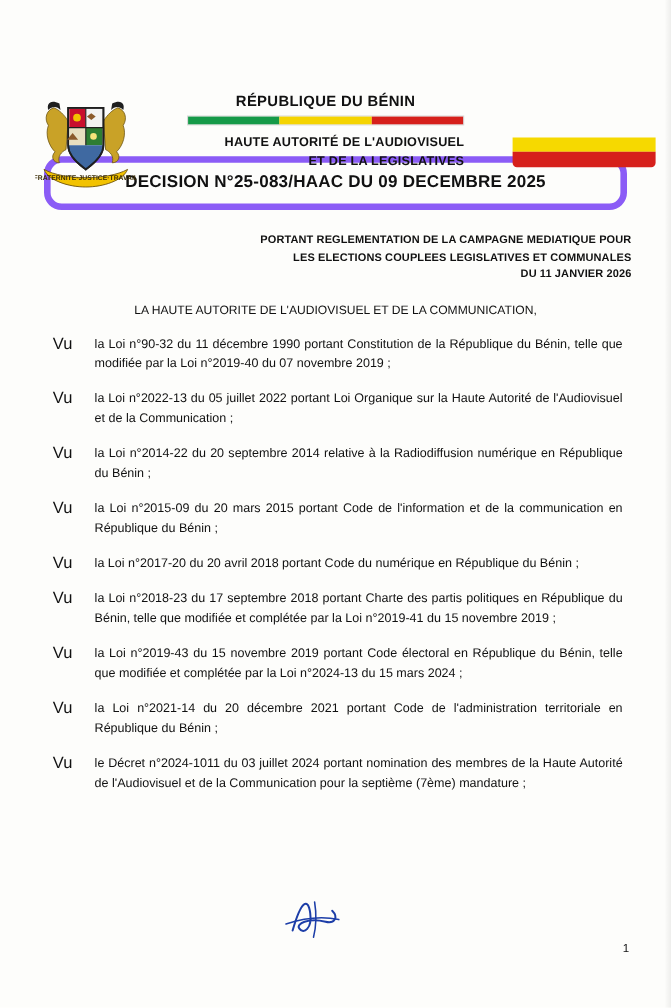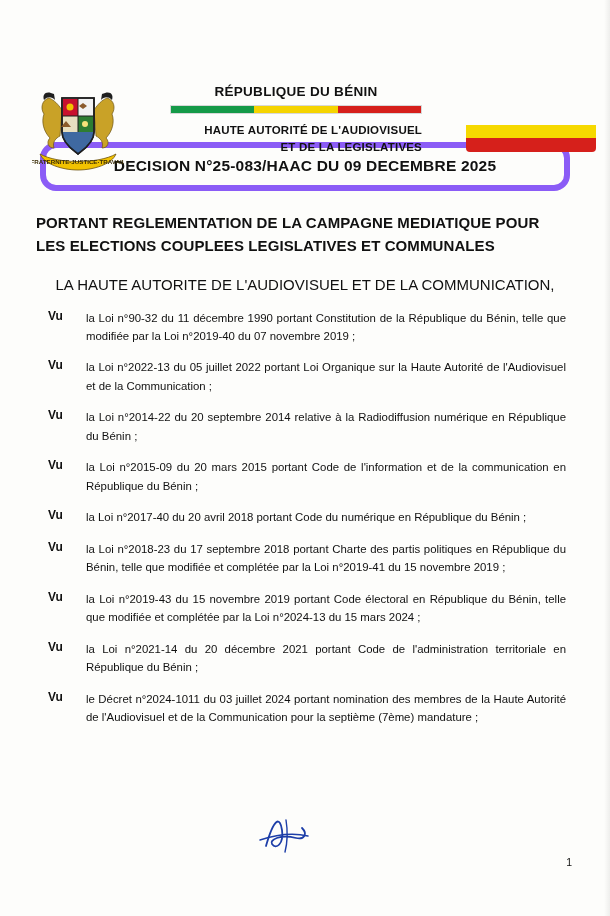--- a/index.html
+++ b/index.html
@@ -125,47 +125,47 @@
   .decision-title {
     font-size: 15.5px;
     font-weight: bold;
     letter-spacing: 0.2px;
     color: #111;
   }
 
   
   .object {
     margin: 20px 36px 0 36px;
-    text-align: left;
-    font-size: 15px;
+    text-align: right;
+    font-size: 10px;
     font-weight: bold;
     line-height: 1.55;
     letter-spacing: 0.1px;
   }
 
   .institution {
     margin: 18px 30px 0 30px;
     text-align: center;
-    font-size: 15px;
+    font-size: 11px;
     color: #111;
   }
 
   
   .visas {
     margin: 16px 44px 0 48px;
   }
   .visa {
     display: flex;
     align-items: flex-start;
     margin-bottom: 13px;
   }
   .visa-label {
     flex: 0 0 38px;
-    font-size: 12px;
-    font-weight: bold;
+    font-size: 15px;
+    font-weight: normal;
     color: #111;
     padding-top: 0px;
   }
   .visa-text {
     flex: 1 1 auto;
     font-size: 11.4px;
     line-height: 1.62;
     text-align: justify;
     color: #111;
   }
@@ -251,20 +251,21 @@
     </div>
   </div>
 
   <div class="decision-box">
     <div class="decision-title">DECISION N°25-083/HAAC DU 09 DECEMBRE 2025</div>
   </div>
 
   <div class="object">
     <div>PORTANT REGLEMENTATION DE LA CAMPAGNE MEDIATIQUE POUR</div>
     <div>LES ELECTIONS COUPLEES LEGISLATIVES ET COMMUNALES</div>
+    <div>DU 11 JANVIER 2026</div>
   </div>
 
   <div class="institution">LA HAUTE AUTORITE DE L'AUDIOVISUEL ET DE LA COMMUNICATION,</div>
 
   <div class="visas">
 
     <div class="visa">
       <div class="visa-label">Vu</div>
       <div class="visa-text">la Loi n°90-32 du 11 décembre 1990 portant Constitution de la République du Bénin, telle que modifiée par la Loi n°2019-40 du 07 novembre 2019 ;</div>
     </div>
@@ -279,21 +280,21 @@
       <div class="visa-text">la Loi n°2014-22 du 20 septembre 2014 relative à la Radiodiffusion numérique en République du Bénin ;</div>
     </div>
 
     <div class="visa">
       <div class="visa-label">Vu</div>
       <div class="visa-text">la Loi n°2015-09 du 20 mars 2015 portant Code de l'information et de la communication en République du Bénin ;</div>
     </div>
 
     <div class="visa">
       <div class="visa-label">Vu</div>
-      <div class="visa-text">la Loi n°2017-40 du 20 avril 2018 portant Code du numérique en République du Bénin ;</div>
+      <div class="visa-text">la Loi n°2017-20 du 20 avril 2018 portant Code du numérique en République du Bénin ;</div>
     </div>
 
     <div class="visa">
       <div class="visa-label">Vu</div>
       <div class="visa-text">la Loi n°2018-23 du 17 septembre 2018 portant Charte des partis politiques en République du Bénin, telle que modifiée et complétée par la Loi n°2019-41 du 15 novembre 2019 ;</div>
     </div>
 
     <div class="visa">
       <div class="visa-label">Vu</div>
       <div class="visa-text">la Loi n°2019-43 du 15 novembre 2019 portant Code électoral en République du Bénin, telle que modifiée et complétée par la Loi n°2024-13 du 15 mars 2024 ;</div>

